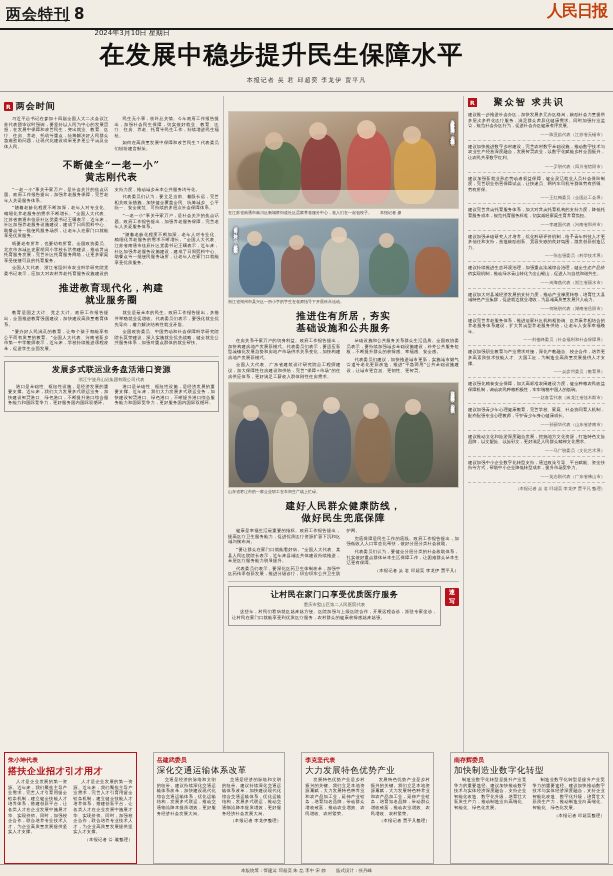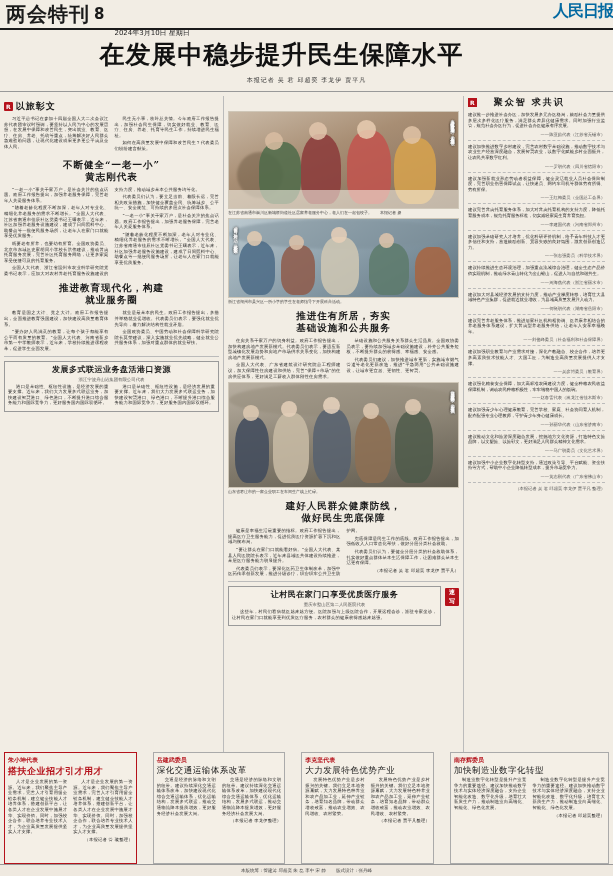--- a/index.html
+++ b/index.html
@@ -10,26 +10,26 @@
     color:#1a1a1a;
     overflow:hidden;
   }
   .page{position:relative;width:613px;height:876px;background:#f2ede4;}
 
   
   .masthead{
     position:relative;height:30px;border-bottom:2px solid #1a1a1a;
     display:flex;align-items:center;padding:0 6px;box-sizing:border-box;
   }
-  .mh-title{font-size:20px;font-weight:bold;letter-spacing:1px;}
+  .mh-title{font-size:15px;font-weight:bold;letter-spacing:1px;text-decoration:underline;}
   .mh-num{font-size:15px;font-weight:bold;margin-left:4px;}
   .mh-date{font-size:7px;margin-left:10px;color:#222;margin-top:38px;}
   .mh-logo{
-    position:absolute;right:0;top:1px;font-size:16px;font-weight:bold;
-    color:#0369a1;font-family:"DejaVu Serif","Liberation Serif",serif;
+    position:absolute;right:6px;top:1px;font-size:16px;font-weight:bold;
+    color:#c2410c;font-family:"DejaVu Serif","Liberation Serif",serif;
     letter-spacing:-1px;
   }
 
   
   .headline-band{
     position:relative;padding:8px 4px 6px 4px;border-bottom:1px solid #999;
   }
   .headline{
     font-size:25px;font-weight:bold;letter-spacing:1px;text-align:center;
     font-family:"DejaVu Serif","Liberation Serif",serif;
@@ -134,21 +134,21 @@
     <div class="headline">在发展中稳步提升民生保障水平</div>
     <div class="byline">本报记者  吴  君  邱超奕  李龙伊  贾平凡</div>
   </div>
 
   <div class="body-wrap">
 
     <div class="col-left">
 
       <div class="sec-head">
         <span class="sec-mark">R</span>
-        <span class="sec-title">以旅彰文</span>
+        <span class="sec-title">两会时间</span>
       </div>
 
       <div class="txt cols2">
         <p>习近平总书记在参加十四届全国人大二次会议江苏代表团审议时强调，要坚持以人民为中心的发展思想，在发展中保障和改善民生，突出就业、教育、医疗、住房、养老、托幼等重点，统筹解决好人民群众急难愁盼问题，让现代化建设成果更多更公平惠及全体人民。</p>
         <p>民生无小事，枝叶总关情。今年政府工作报告提出，加强社会民生保障，切实做好就业、教育、医疗、住房、养老、托育等民生工作，持续增进民生福祉。</p>
         <p>如何在高质量发展中保障和改善民生？代表委员们纷纷建言献策。</p>
       </div>
 
       <div class="sub-head" style="white-space:pre-line">不断健全“一老一小”
 黄志刚代表</div>

